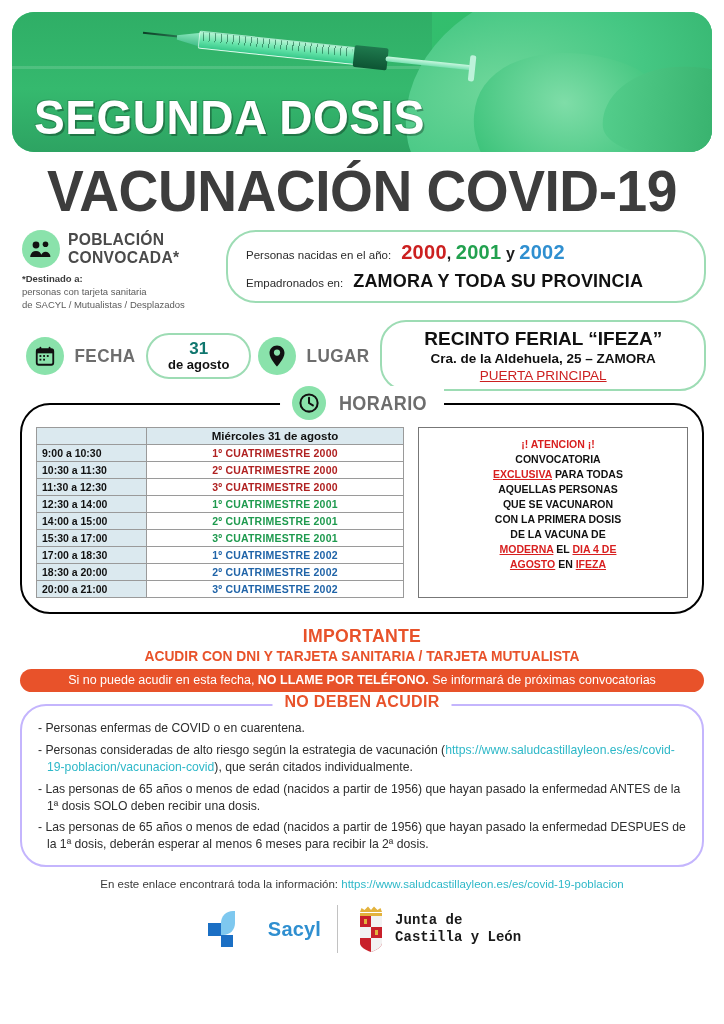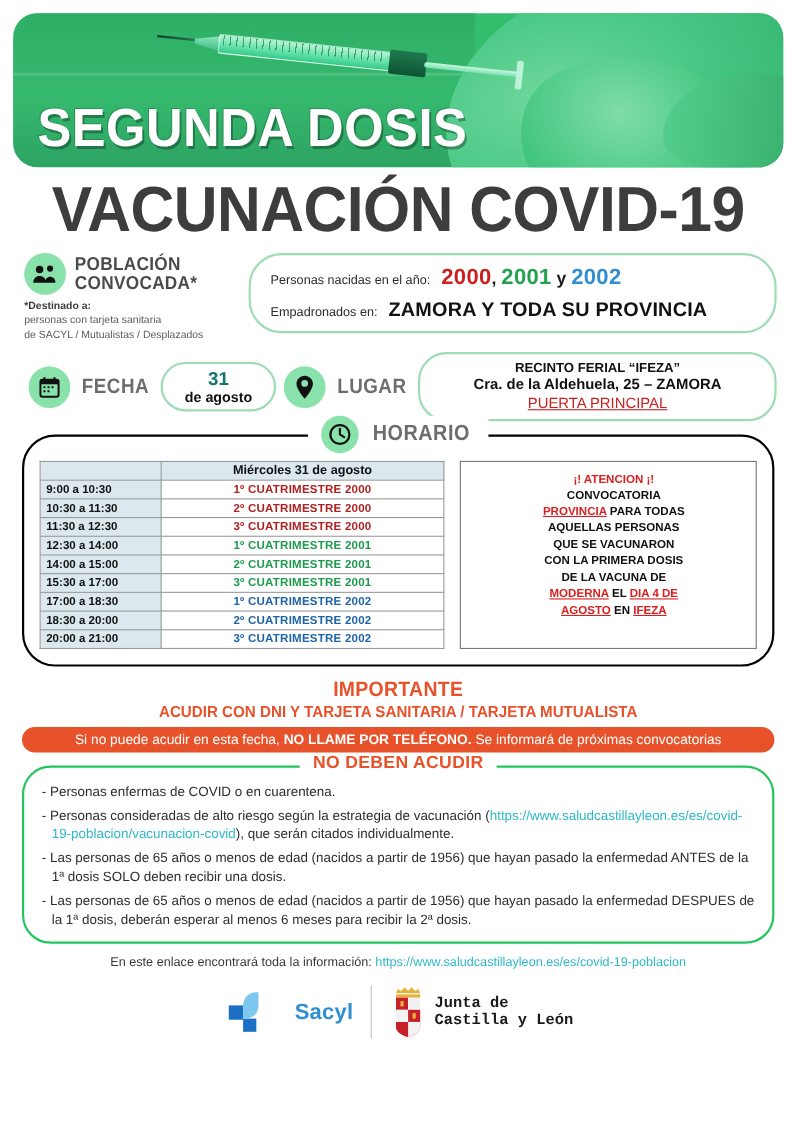--- a/index.html
+++ b/index.html
@@ -129,21 +129,21 @@
   .pill {
     border: 2px solid #9ddcb4; border-radius: 26px;
     padding: 4px 20px; text-align: center; line-height: 1.12;
   }
   .pill .d1 { font-size: 17px; font-weight: 700; color: #0f766e; }
   .pill .d2 { font-size: 13px; font-weight: 700; color: #111; }
   .venue-box {
     flex: 1; border: 2px solid #9ddcb4; border-radius: 26px;
     padding: 5px 12px; text-align: center; line-height: 1.24;
   }
-  .venue-box .v1 { font-size: 12px; font-weight: 700; color: #111; }
+  .venue-box .v1 { font-size: 19px; font-weight: 700; color: #111; }
   .venue-box .v2 { font-size: 13.5px; font-weight: 700; color: #111; }
   .venue-box .v3 { font-size: 13.5px; font-weight: 400; color: #cc2020; text-decoration: underline; }
 
   
   .horario-wrap { position: relative; margin: 12px 8px 0 8px; }
   .horario-box {
     border: 2px solid #000000; border-radius: 30px;
     padding: 22px 14px 14px 14px; display: flex; gap: 14px; align-items: flex-start;
   }
   .horario-head {
@@ -192,21 +192,21 @@
   .imp-banner b { font-weight: 700; }
 
   
   .nda-wrap { position: relative; margin: 12px 8px 0 8px; }
   .nda-head {
     position: absolute; top: -11px; left: 50%; transform: translateX(-50%);
     background: #fff; padding: 0 12px; color: #e8522a;
     font-family: "Liberation Sans Narrow","Liberation Sans", sans-serif;
     font-size: 16px; font-weight: 700; letter-spacing: .3px; z-index: 2; white-space: nowrap;
   }
-  .nda-box { border: 2px solid #22c55e; border-radius: 26px; padding: 14px 16px 12px 16px; }
+  .nda-box { border: 2px solid #c4b5fd; border-radius: 26px; padding: 14px 16px 12px 16px; }
   .nda-item { font-size: 12.2px; color: #2d2d2d; line-height: 1.38; margin-bottom: 5px; padding-left: 9px; text-indent: -9px; }
   .nda-item:last-child { margin-bottom: 0; }
   .lnk { color: #2eb8c8; }
 
   
   .foot-link { text-align: center; font-size: 11.5px; color: #3a3a3a; margin-top: 11px; }
   .foot-logos { display: flex; align-items: center; justify-content: center; gap: 16px; margin-top: 14px; }
   .sacyl { display: flex; align-items: center; gap: 17px; }
   .sacyl-word { color: #2f8fd0; font-size: 20px; font-weight: 700; letter-spacing: .2px; }
   .divider { width: 1px; height: 48px; background: #c2c2c2; }
@@ -366,21 +366,21 @@
             </tr>
             <tr>
               <td class="time">20:00 a 21:00</td>
               <td class="slot" style="color: rgb(32, 100, 168);">3º CUATRIMESTRE 2002</td>
             </tr>
           </tbody>
       </table>
       <div class="atten-box">
         <div class="ln red">¡! ATENCION ¡!</div>
         <div class="ln">CONVOCATORIA</div>
-        <div class="ln"><span class="redu">PROVINCIA</span><span> PARA TODAS</span></div>
+        <div class="ln"><span class="redu">EXCLUSIVA</span><span> PARA TODAS</span></div>
         <div class="ln">AQUELLAS PERSONAS</div>
         <div class="ln">QUE SE VACUNARON</div>
         <div class="ln">CON LA PRIMERA DOSIS</div>
         <div class="ln">DE LA VACUNA DE</div>
         <div class="ln"><span class="redu">MODERNA</span><span> EL </span><span class="redu">DIA 4  DE</span></div>
         <div class="ln"><span class="redu">AGOSTO</span><span> EN </span><span class="redu">IFEZA</span></div>
       </div>
     </div>
   </div>
 

